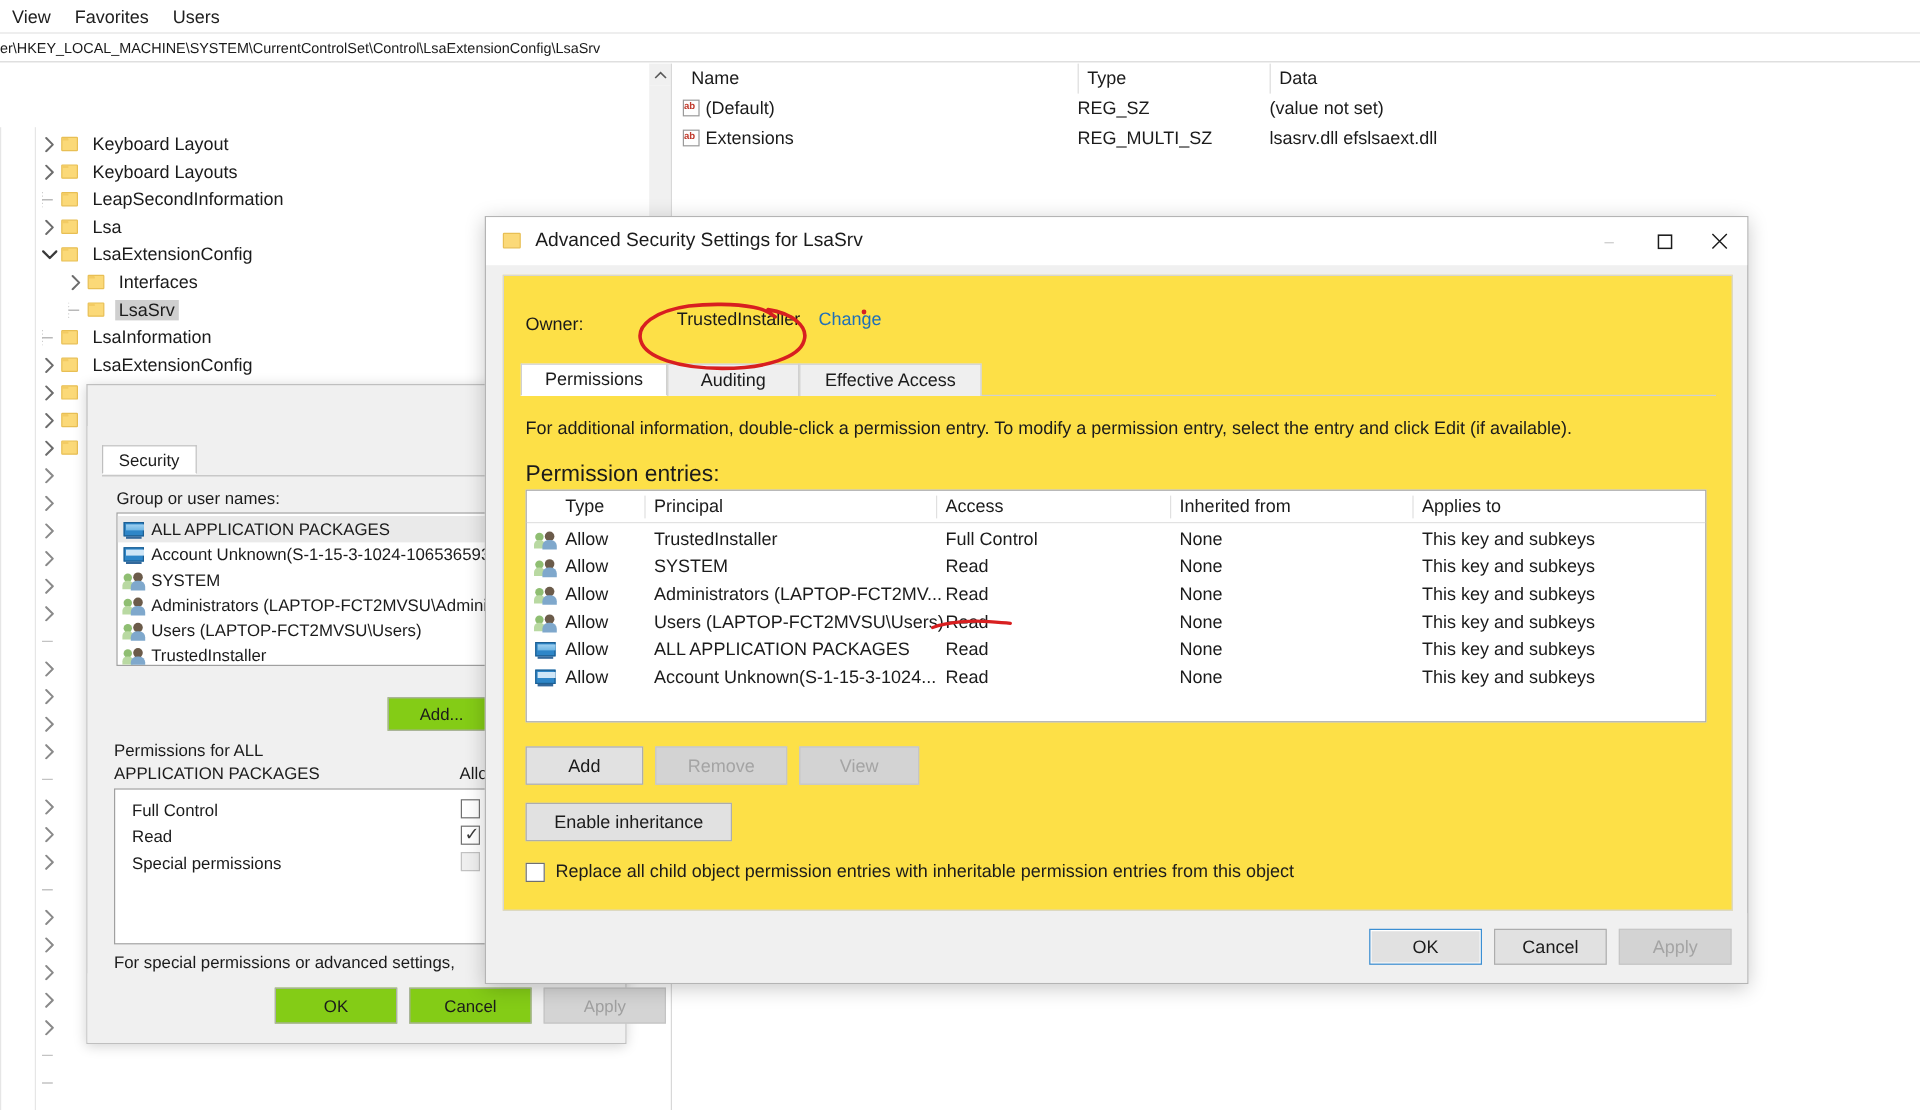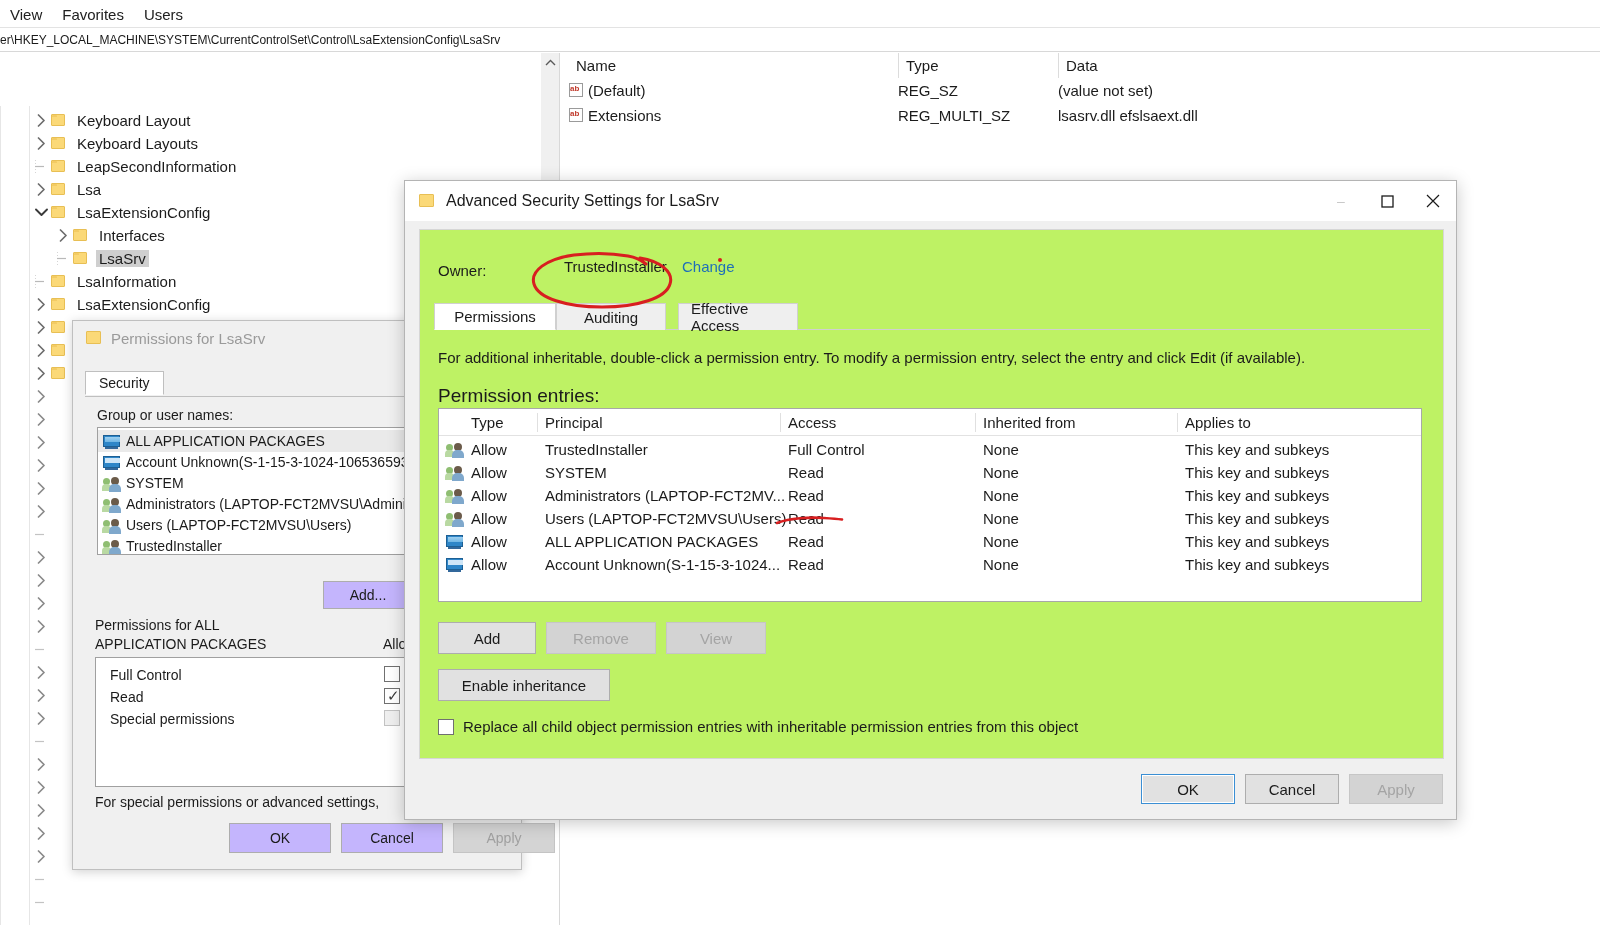--- a/index.html
+++ b/index.html
@@ -146,21 +146,21 @@
   .usricon .b2 { position:absolute;left:7px;top:9px;width:12px;height:8px;border-radius:5px 5px 0 0;background:#7fa8cc; }
   .pkgicon { width:20px;height:17px;flex:0 0 20px;margin-right:4px;position:relative; }
   .pkgicon .scr { position:absolute;left:1px;top:2px;width:17px;height:12px;background:#2e86c8;border:1px solid #1d5f93; }
   .pkgicon .scr:after { content:"";position:absolute;left:1px;top:1px;width:15px;height:5px;
     background:linear-gradient(#9fd0f0,#6fb6e4); }
   .pkgicon .std { position:absolute;left:3px;top:14px;width:13px;height:2px;background:#33689b; }
   .pkgicon.alt .scr { background:#2e86c8; }
   .pkgicon.alt .scr:after { background:#cfe6f7; }
 
   .pbtn {
-    position:absolute; background:#c4b5fd; border:1px solid #adadad; font-size:14px;
+    position:absolute; background:#84cc16; border:1px solid #adadad; font-size:14px;
     color:#1b1b1b; display:flex; align-items:center; justify-content:center;
   }
   .pbtn.dis { color:#a0a0a0; background:#d4d4d4; border-color:#c4c4c4; }
   .prow { position:absolute; left:0; height:22px; width:100%; display:flex; align-items:center; }
   .prow .nm { position:absolute; left:14px; font-size:14px; color:#1b1b1b; }
   .cbx {
     position:absolute; width:16px; height:16px; background:#fff; border:1px solid #707070;
   }
   .cbx.gray { background:#efefef; border-color:#c2c2c2; }
   .cbx .ck {
@@ -184,21 +184,21 @@
     position:absolute;left:1px;top:1px;width:15px;height:13px;background:#fbd978;
     border:1px solid #e8bf54;border-radius:1px;
   }
   .advdlg .titlebar .ttext { font-size:16px;color:#1b1b1b; }
   .wctrls { position:absolute; right:0; top:0; height:40px; display:flex; }
   .wctrl { width:46px; height:40px; display:flex; align-items:center; justify-content:center;
     font-size:14px; color:#1b1b1b; }
   .wctrl.min { color:#c9c9c9; }
   .advbody {
     position:absolute; left:14px; top:48px; width:1025px; height:530px;
-    background:#bef264; border:1px solid #d6d6d6;
+    background:#fde047; border:1px solid #d6d6d6;
   }
   .ownerrow { position:absolute; left:18px; top:28px; height:24px; display:flex; align-items:center; }
   .ownerlbl { font-size:15px; color:#1b1b1b; }
   .ownerval { position:absolute; left:144px; top:28px; font-size:15px; color:#1b1b1b; }
   .ownerchange { position:absolute; left:262px; top:28px; font-size:15px; color:#1f6fb8; cursor:pointer; }
   .atabstrip { position:absolute; left:14px; top:73px; width:996px; height:27px; }
   .atab {
     position:absolute; top:0; height:27px; padding:0 16px; display:flex; align-items:center;
     font-size:15px; color:#1b1b1b; background:#efefef; border:1px solid #d0d0d0; border-bottom:none;
   }
@@ -554,26 +554,20 @@
             </span>
             <span class="nmtext">Extensions</span>
           </div>
           <div class="c" style="left:338px;width:160px;">REG_MULTI_SZ</div>
           <div class="c" style="left:498px;width:500px;">lsasrv.dll efslsaext.dll</div>
         </div>
       </div>
   </div>
 
   <div class="permdlg">
-    <div class="titlebar">
-      <span class="tfolder">
-          <i></i>
-        </span>
-      <span class="ttext">Permissions for LsaSrv</span>
-    </div>
     <div class="body">
 
       <div class="ptabstrip">
         <div class="ptabline"></div>
         <div class="ptab" style="left:0;background:#fff;border-bottom:1px solid #fff;">Security</div>
       </div>
 
       <div class="plabel" style="left:24px; top:52px;">Group or user names:</div>
 
       <div class="plistbox" style="left:24px; top:72px; width:404px; height:128px;">
@@ -696,25 +690,25 @@
         <span class="ownerlbl">Owner:</span>
       </div>
       <div class="ownerval">TrustedInstaller</div>
       <div class="ownerchange">Change</div>
 
       <div class="atabstrip">
         <div class="atabline"></div>
         <div id="adv-tabs">
             <div class="atab active" style="left: 0px; width: 122px; padding: 0px; justify-content: center; border-bottom: 1px solid rgb(255, 255, 255);">Permissions</div>
             <div class="atab" style="left: 122px; width: 110px; padding: 0px; justify-content: center;">Auditing</div>
-            <div class="atab" style="left: 244px; width: 120px; padding: 12px; justify-content: center;">Effective Access</div>
+            <div class="atab" style="left: 232px; width: 152px; padding: 12px; justify-content: center;">Effective Access</div>
           </div>
       </div>
 
-      <div class="ainfo">For additional inheritable, double-click a permission entry. To modify a permission entry, select the entry and click Edit (if available).</div>
+      <div class="ainfo">For additional information, double-click a permission entry. To modify a permission entry, select the entry and click Edit (if available).</div>
       <div class="aentries">Permission entries:</div>
 
       <div class="agrid">
         <div class="agridhead">
           <div class="bottomline"></div>
           <div class="hc" style="left:32px;">Type</div>
           <div class="vsep" style="left:98px;"></div>
           <div class="hc" style="left:106px;">Principal</div>
           <div class="vsep" style="left:341px;"></div>
           <div class="hc" style="left:349px;">Access</div>

